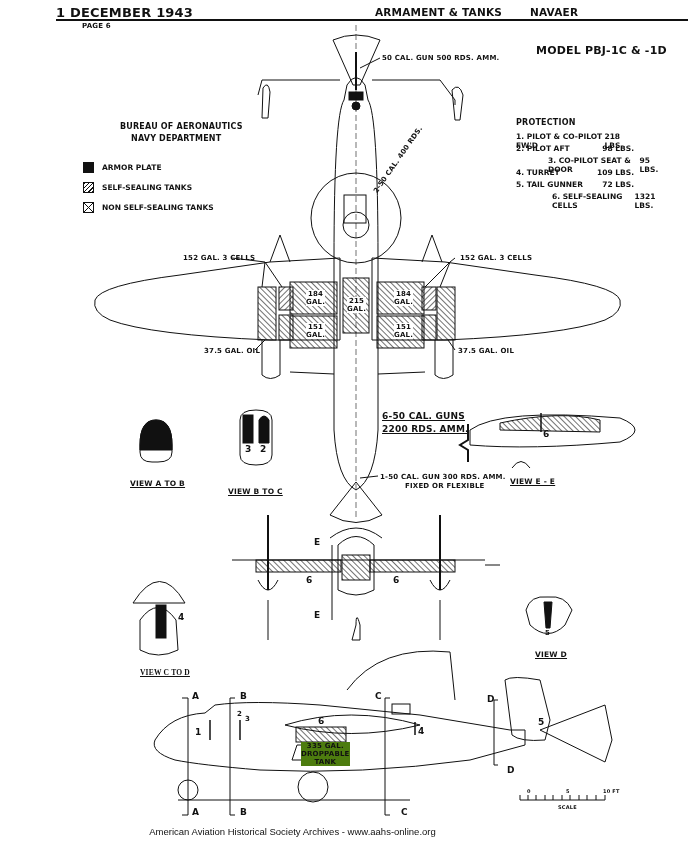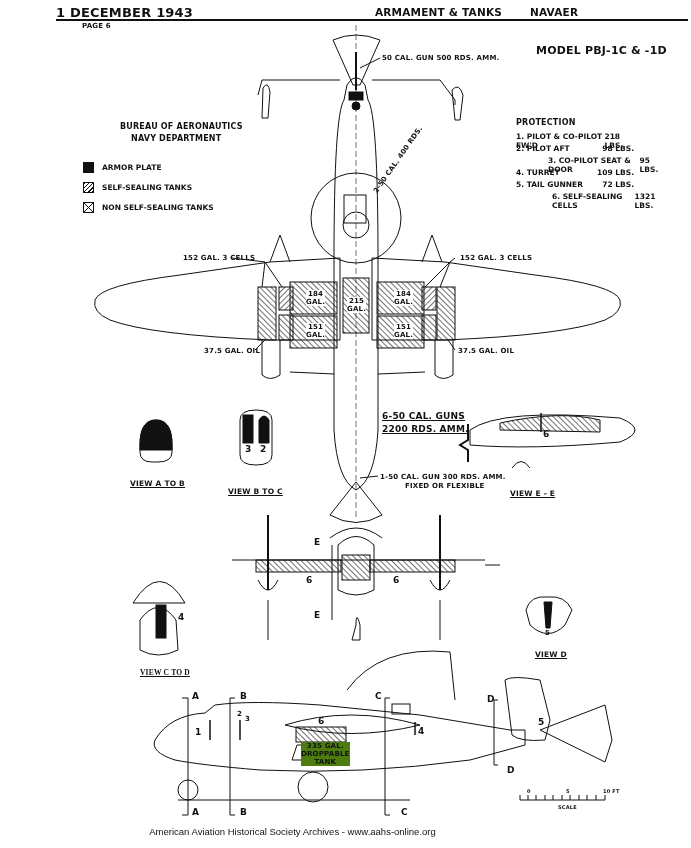--- a/index.html
+++ b/index.html
@@ -251,21 +251,21 @@
     <div>GAL.</div>
   </div>
 
 <div class="t mid ul" style="left:382px;top:411px;">6-50 CAL. GUNS</div>
 <div class="t mid ul" style="left:382px;top:424px;">2200 RDS. AMM.</div>
 <div class="t sm" style="left:380px;top:473px;">1-50 CAL. GUN  300 RDS. AMM.</div>
 <div class="t sm" style="left:405px;top:482px;">FIXED OR FLEXIBLE</div>
 
 <div class="t lbl ul" style="left:130px;top:479px;">VIEW  A TO B</div>
 <div class="t lbl ul" style="left:228px;top:479px;margin-top:8px;">VIEW  B TO C</div>
-<div class="t lbl ul" style="left:510px;top:489px;">VIEW E - E</div>
+<div class="t lbl ul" style="left:510px;top:477px;">VIEW E - E</div>
 <div class="t lbl ul" style="left:140px;top:668px;font-family:Liberation Serif, serif;">VIEW  C TO D</div>
 <div class="t lbl ul" style="left:535px;top:650px;">VIEW  D</div>
 
 <div class="t mid" style="left:245px;top:444px;color:#111;">3</div>
 <div class="t mid" style="left:260px;top:444px;">2</div>
 <div class="t mid" style="left:543px;top:429px;">6</div>
 <div class="t mid" style="left:178px;top:612px;">4</div>
 <div class="t sm" style="left:545px;top:629px;">5</div>
 
 <div class="t mid" style="left:314px;top:537px;">E</div>

